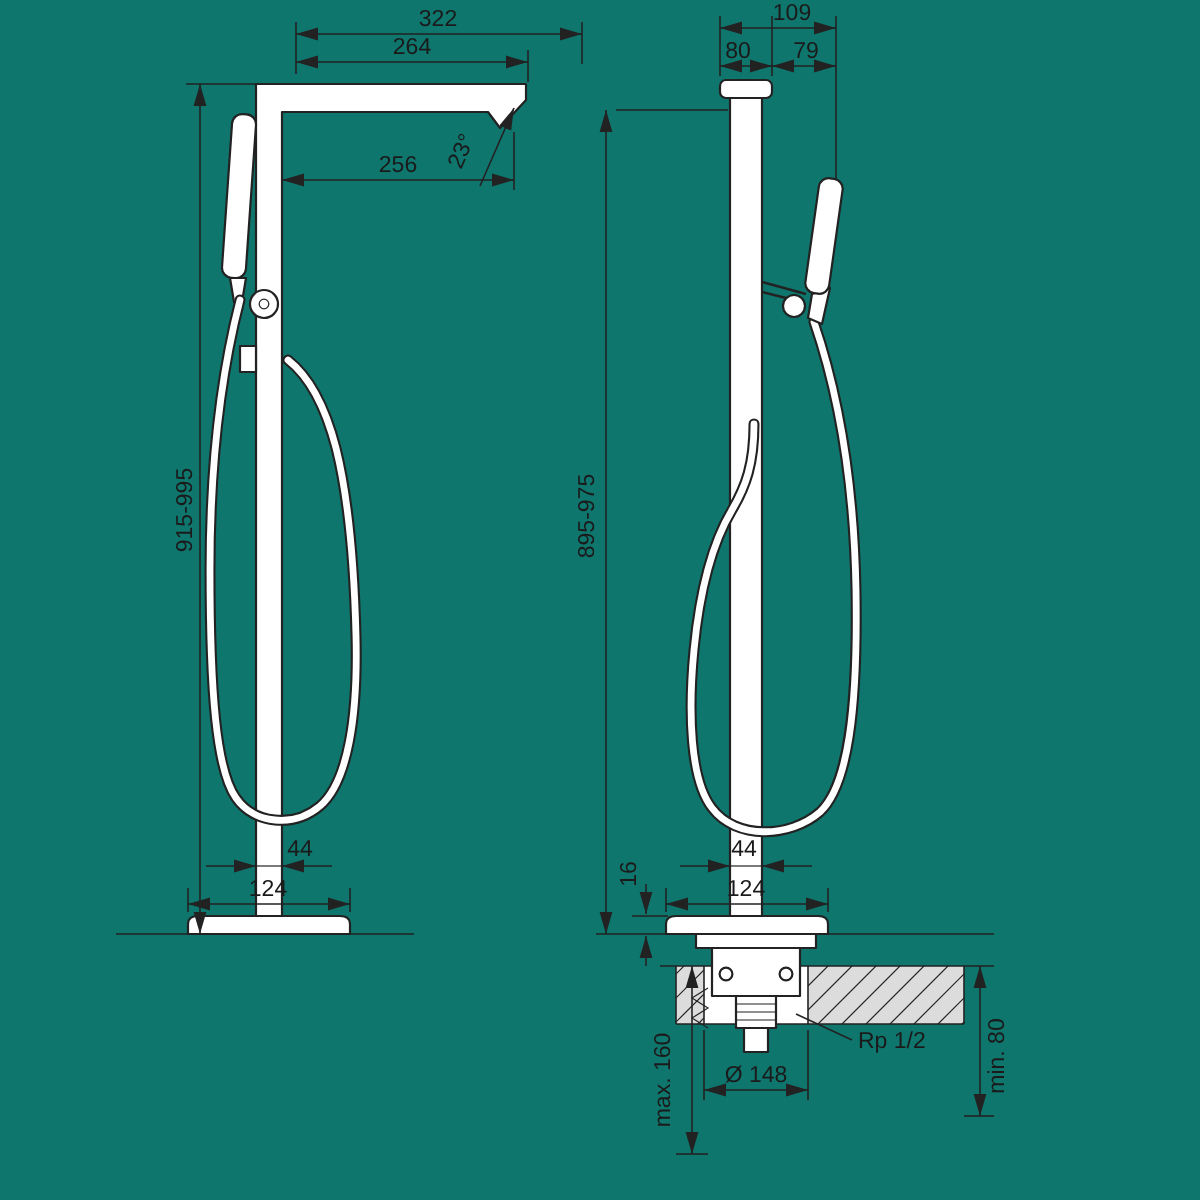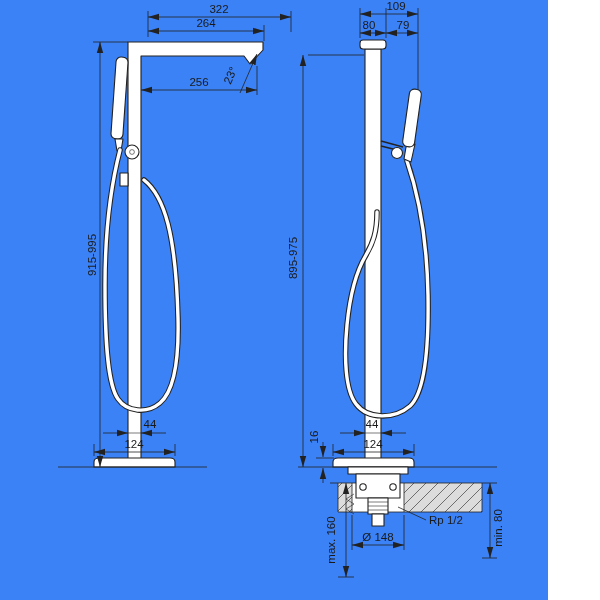--- a/index.html
+++ b/index.html
@@ -1,16 +1,16 @@
 <!DOCTYPE html>
 <html><head>
 <meta charset="utf-8">
 <style>
   html,body{margin:0;padding:0;background:#ffffff;}
-  .stage{width:548px;height:600px;background:#3b82f6;position:relative;overflow:hidden;}
+  .stage{width:600px;height:600px;background:#0f766e;position:relative;overflow:hidden;}
   svg{display:block;}
   .o{stroke:#222;stroke-width:1.3;fill:none;stroke-linejoin:round;}
   .of{stroke:#222;stroke-width:1.1;fill:#fff;stroke-linejoin:round;}
   .d{stroke:#222;stroke-width:0.8;fill:none;}
   .thin{stroke:#222;stroke-width:0.6;fill:none;}
   .hose-o{stroke:#222;stroke-width:5.5;fill:none;stroke-linecap:round;}
   .hose-i{stroke:#fff;stroke-width:3.4;fill:none;stroke-linecap:round;}
   .lbl{font-family:"Liberation Sans",sans-serif;font-size:11.5px;fill:#1a1a1a;}
   .mid{text-anchor:middle;}
 </style>

